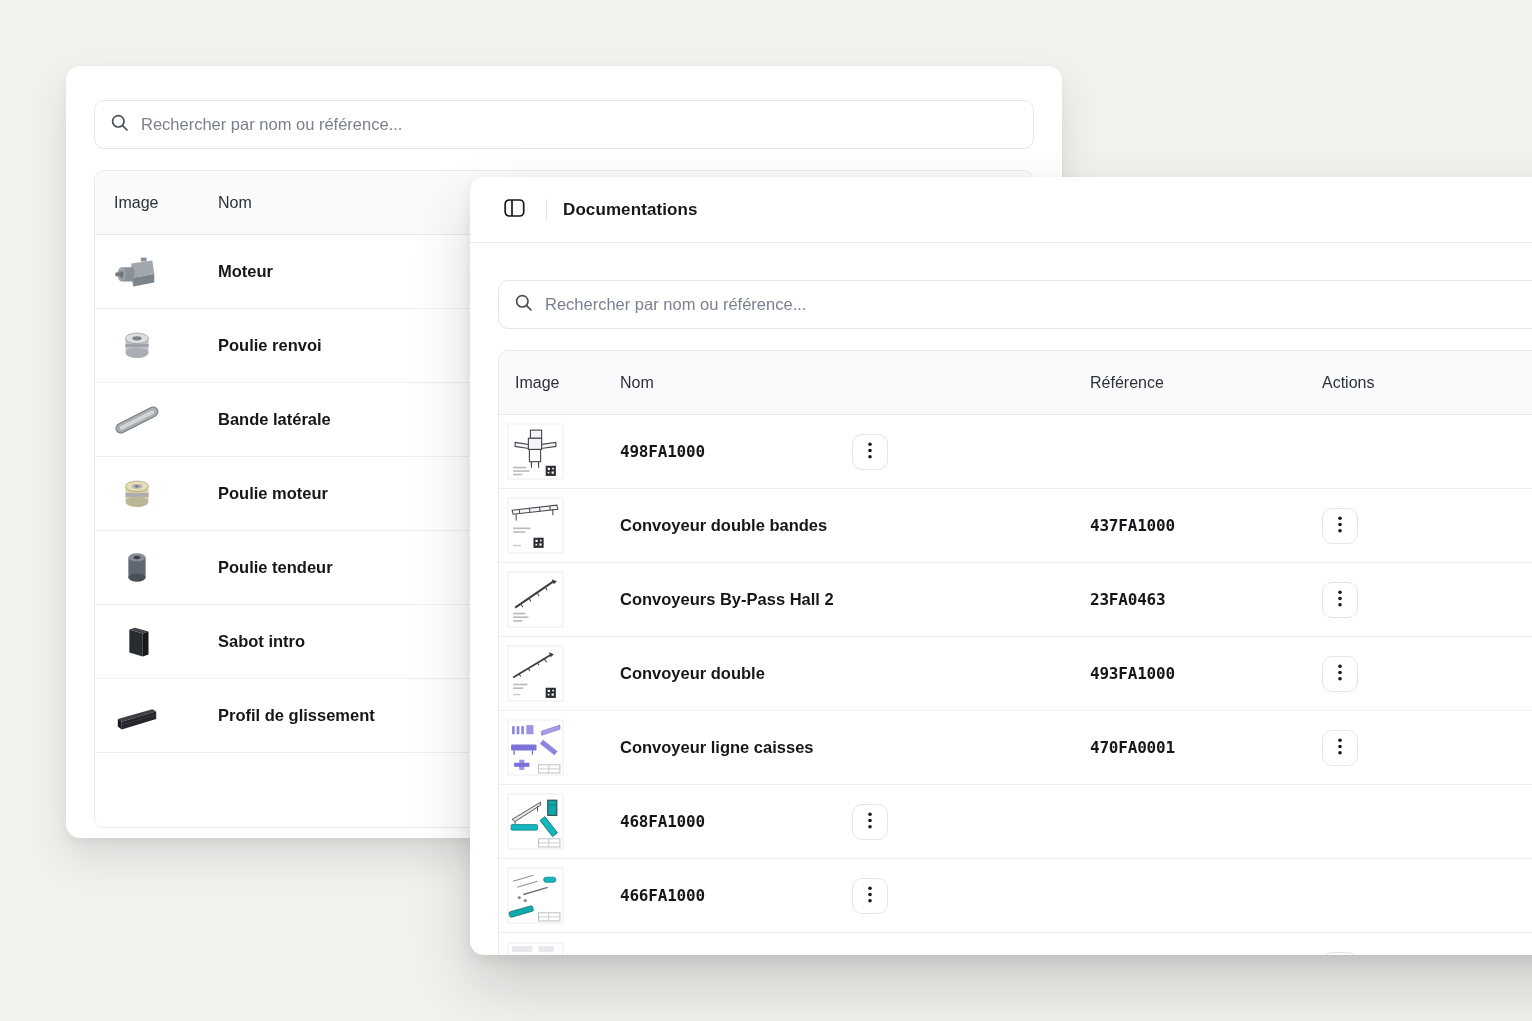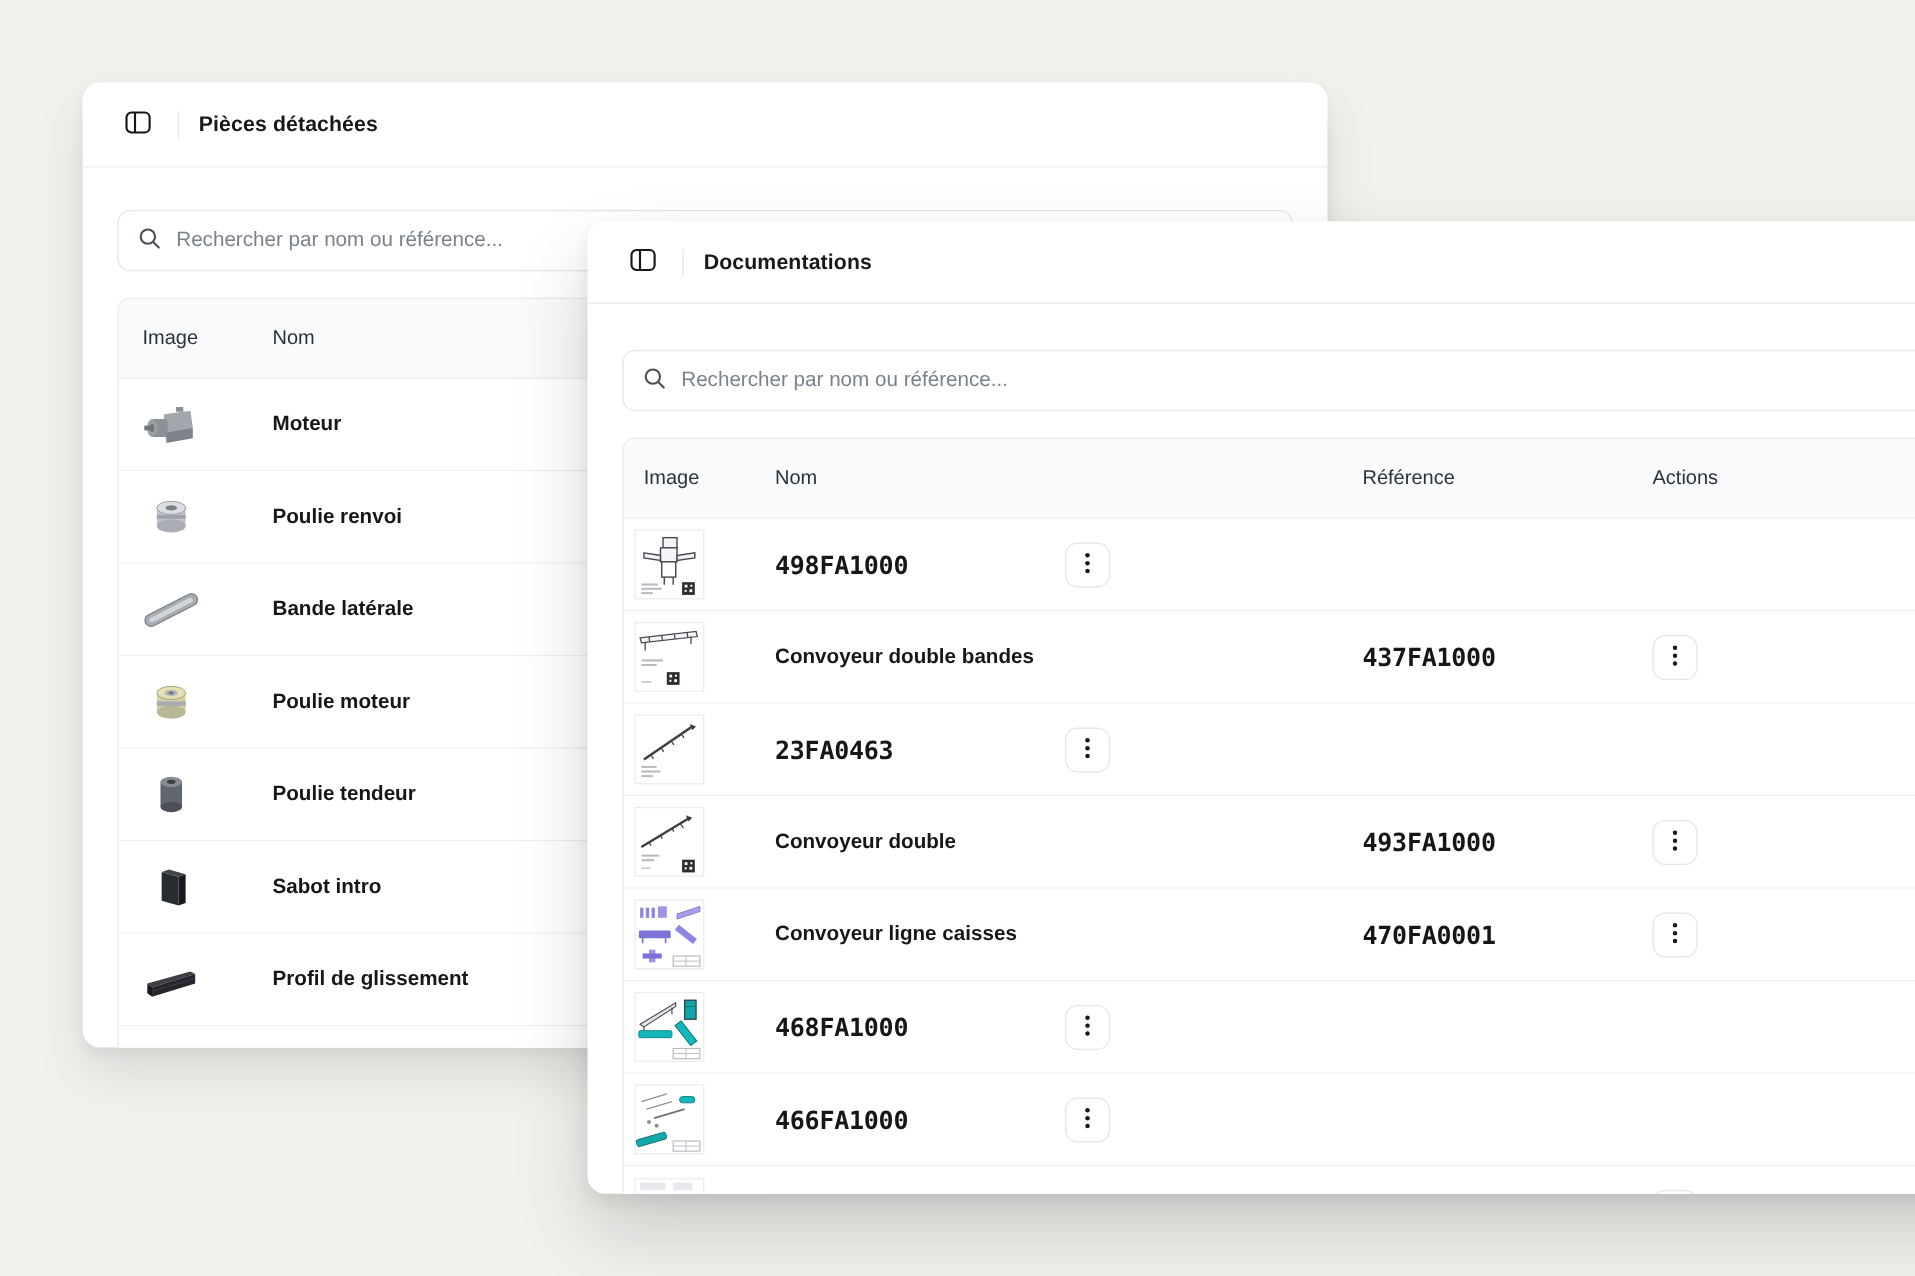--- a/index.html
+++ b/index.html
@@ -84,50 +84,38 @@
   .pc-img  { flex:0 0 123px; padding-left:19px; display:flex; align-items:center; }
   .pc-name { flex:1; }
   
   .dc-img  { flex:0 0 121px; padding-left:16px; display:flex; align-items:center; }
   .t-row .dc-img { padding-left:8px; }
   .dc-name { flex:0 0 470px; }
   .dc-ref  { flex:0 0 208px; }
   .dc-act  { flex:1;margin-left:24px; }
   .ref-mono {
     font-family:"DejaVu Sans Mono", monospace;
-    font-size:20px; font-weight:600; color:#14161a; letter-spacing:-0.2px;
+    font-size:16px; font-weight:600; color:#14161a; letter-spacing:-0.2px;
   }
   .kebab-btn {
     width:36px; height:36px;
     border:1px solid #e3e5e9;
     border-radius:10px;
     background:#fff;
     display:flex; align-items:center; justify-content:center;
     cursor:pointer;
   }
   .pthumb { width:46px; height:46px; }
   .thumb  { width:57px; height:57px; }
   .thumb svg, .pthumb svg { display:block; width:100%; height:100%; }
 </style>
 </head>
 <body>
 
 <div class="card back">
-  <div class="card-header">
-    <button class="panel-btn">
-      <span>
-        <svg width="21" height="20" viewBox="0 0 21 20" fill="none">
-          <rect x="1.2" y="2" width="18.5" height="16" rx="4" stroke="#141619" stroke-width="1.7"></rect>
-          <line x1="8" y1="2" x2="8" y2="18" stroke="#141619" stroke-width="1.7"></line>
-        </svg>
-      </span>
-    </button>
-    <div class="hdr-divider"></div>
-    <div class="card-title">Pièces détachées</div>
-  </div>
   <div class="card-body">
     <div class="search">
       <span>
         <svg width="19" height="19" viewBox="0 0 19 19" fill="none">
           <circle cx="8.3" cy="8.3" r="5.7" stroke="#4a4f58" stroke-width="1.7"></circle>
           <line x1="12.6" y1="12.6" x2="17" y2="17" stroke="#4a4f58" stroke-width="1.7" stroke-linecap="round"></line>
         </svg>
       </span>
       <input type="text" placeholder="Rechercher par nom ou référence..." style="">
     </div>
@@ -371,20 +359,21 @@
             <line x1="22" y1="27.5" x2="23.5" y2="30" stroke="#3b3f45" stroke-width="1"></line>
             <line x1="30" y1="22" x2="31.5" y2="24.5" stroke="#3b3f45" stroke-width="1"></line>
             <line x1="38" y1="16.5" x2="39.5" y2="19" stroke="#3b3f45" stroke-width="1"></line>
             <polygon points="44,8 49,10 46,13" fill="#3b3f45"></polygon>
             <rect x="6" y="41" width="12" height="1.6" fill="#b7bac0"></rect>
             <rect x="6" y="44.6" width="15" height="1.6" fill="#b7bac0"></rect>
             <rect x="6" y="48.2" width="9" height="1.6" fill="#b7bac0"></rect>
           </svg>
         </span>
           </div>
+        <div class="dc-name row-name">Convoyeurs By-Pass Hall 2</div>
         <div class="dc-ref ref-mono">23FA0463</div>
         <div class="dc-act">
           <button class="kebab-btn">
             <span>
               <svg width="4" height="17" viewBox="0 0 4 17">
                   <circle cx="2" cy="2.2" r="1.8" fill="#17191c"></circle>
                   <circle cx="2" cy="8.5" r="1.8" fill="#17191c"></circle>
                   <circle cx="2" cy="14.8" r="1.8" fill="#17191c"></circle>
                 </svg>
             </span>

